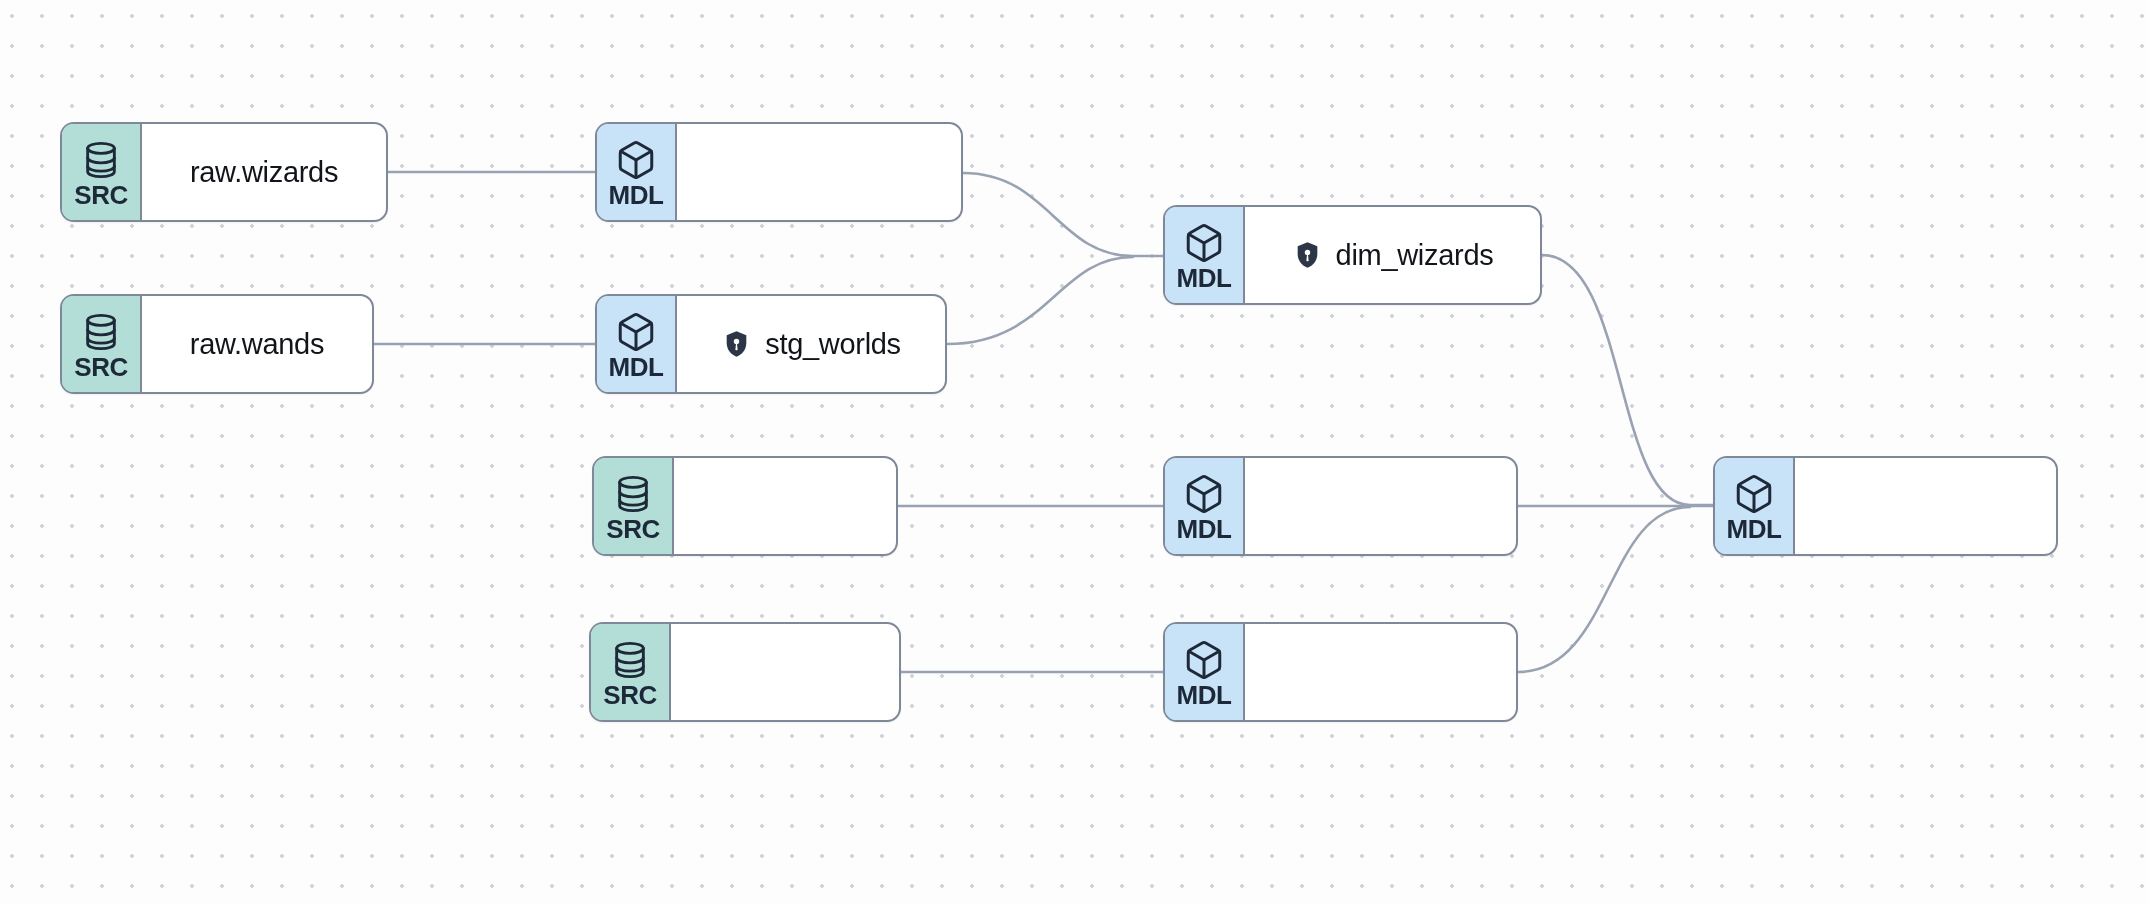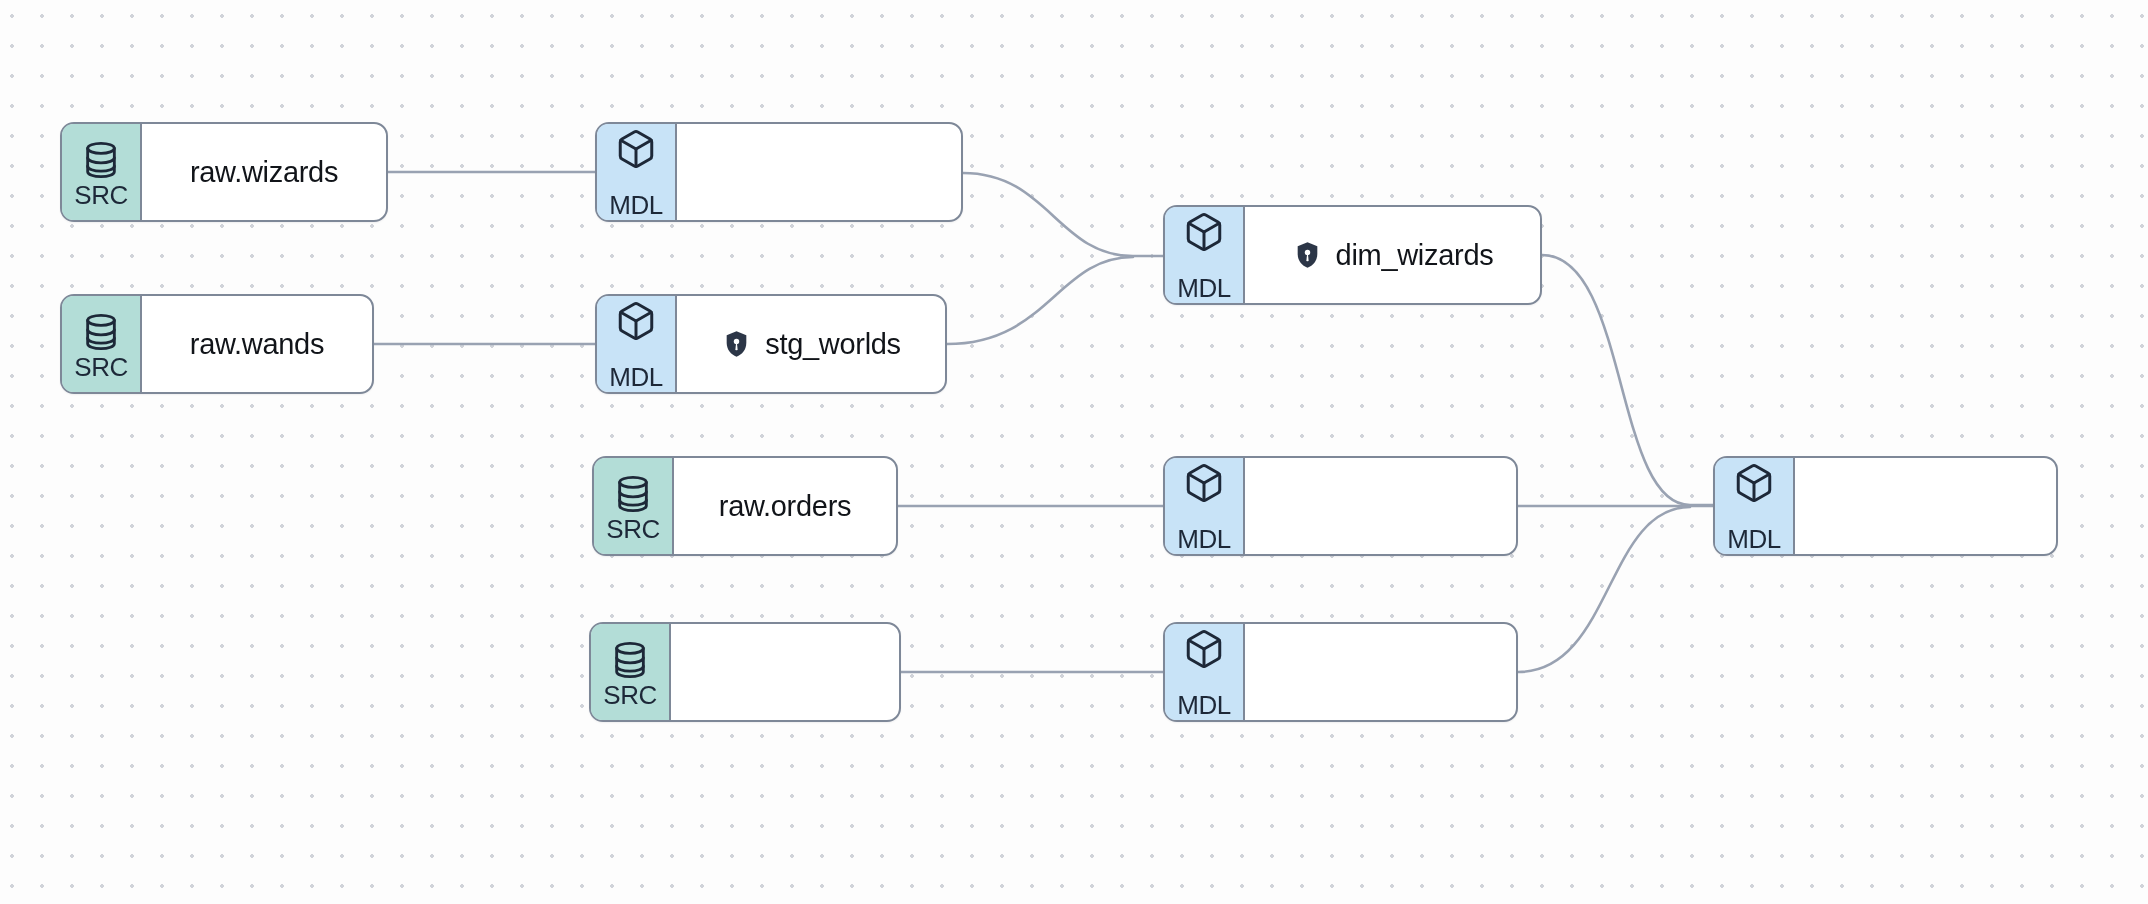--- a/index.html
+++ b/index.html
@@ -46,24 +46,24 @@
     flex-direction: column;
     align-items: center;
     justify-content: center;
     gap: 1px;
     border-right: 2.5px solid #7e8898;
     border-radius: 11px 0 0 11px;
     padding: 4px 0 2px;
     box-sizing: border-box;
   }
   .badge.src { background: #b3ddd7; }
-  .badge.mdl { background: #c8e3f7; justify-content: space-between; }
+  .badge.mdl { background: #c8e3f7; }
   .badge .type-label {
     font-size: 26px;
-    font-weight: 400;
+    font-weight: 700;
     color: #1d2838;
     line-height: 1;
     letter-spacing: -0.5px;
   }
   .badge svg { display: block; }
   .body {
     flex: 1;
     display: flex;
     align-items: center;
     justify-content: center;
@@ -194,23 +194,20 @@
       <span>
         <svg width="40" height="42" viewBox="0 0 24 24" fill="none" stroke="#1d2838" stroke-width="1.7" stroke-linecap="round" stroke-linejoin="round">
             <ellipse cx="12" cy="5" rx="8" ry="3"></ellipse>
             <path d="M4 5v14c0 1.66 3.58 3 8 3s8-1.34 8-3V5"></path>
             <path d="M4 10.7c0 1.66 3.58 3 8 3s8-1.34 8-3"></path>
             <path d="M4 15.7c0 1.66 3.58 3 8 3s8-1.34 8-3"></path>
           </svg>
       </span>
       <span class="type-label">SRC</span>
     </div>
-    <div class="body">
-      <span class="node-label">raw.orders</span>
-    </div>
   </div>
 
   <div class="node" style="left:1163px; top:456px; width:355px;">
     <div class="badge mdl">
       <span>
         <svg width="42" height="42" viewBox="0 0 24 24" fill="none" stroke="#1d2838" stroke-width="1.7" stroke-linecap="round" stroke-linejoin="round">
             <path d="M21 8a2 2 0 0 0-1-1.73l-7-4a2 2 0 0 0-2 0l-7 4A2 2 0 0 0 3 8v8a2 2 0 0 0 1 1.73l7 4a2 2 0 0 0 2 0l7-4A2 2 0 0 0 21 16Z"></path>
             <path d="m3.3 7 8.7 5 8.7-5"></path>
             <path d="M12 22V12"></path>
           </svg>

